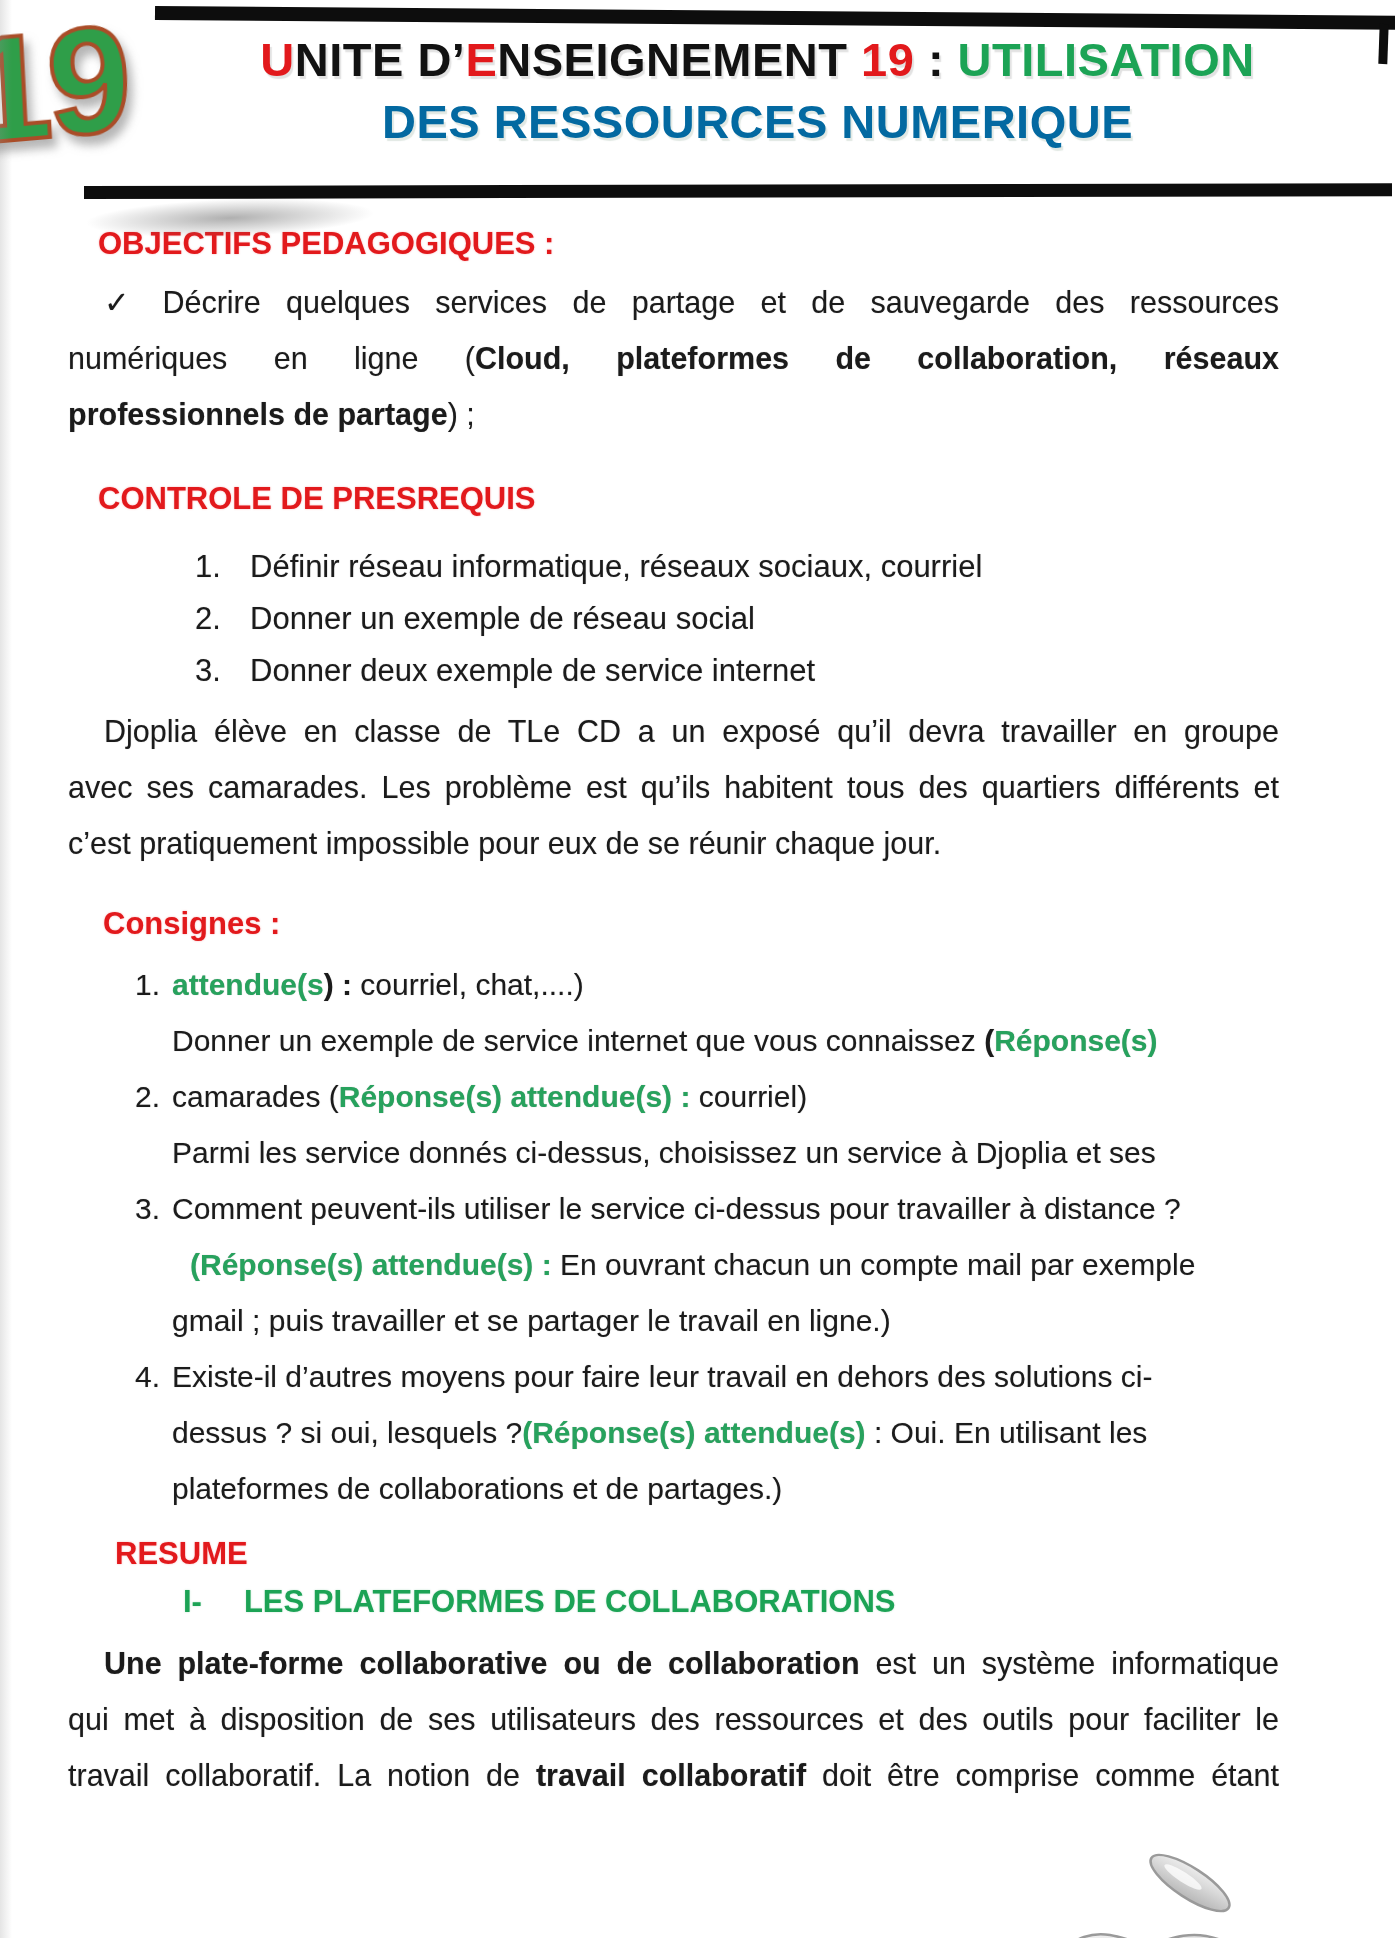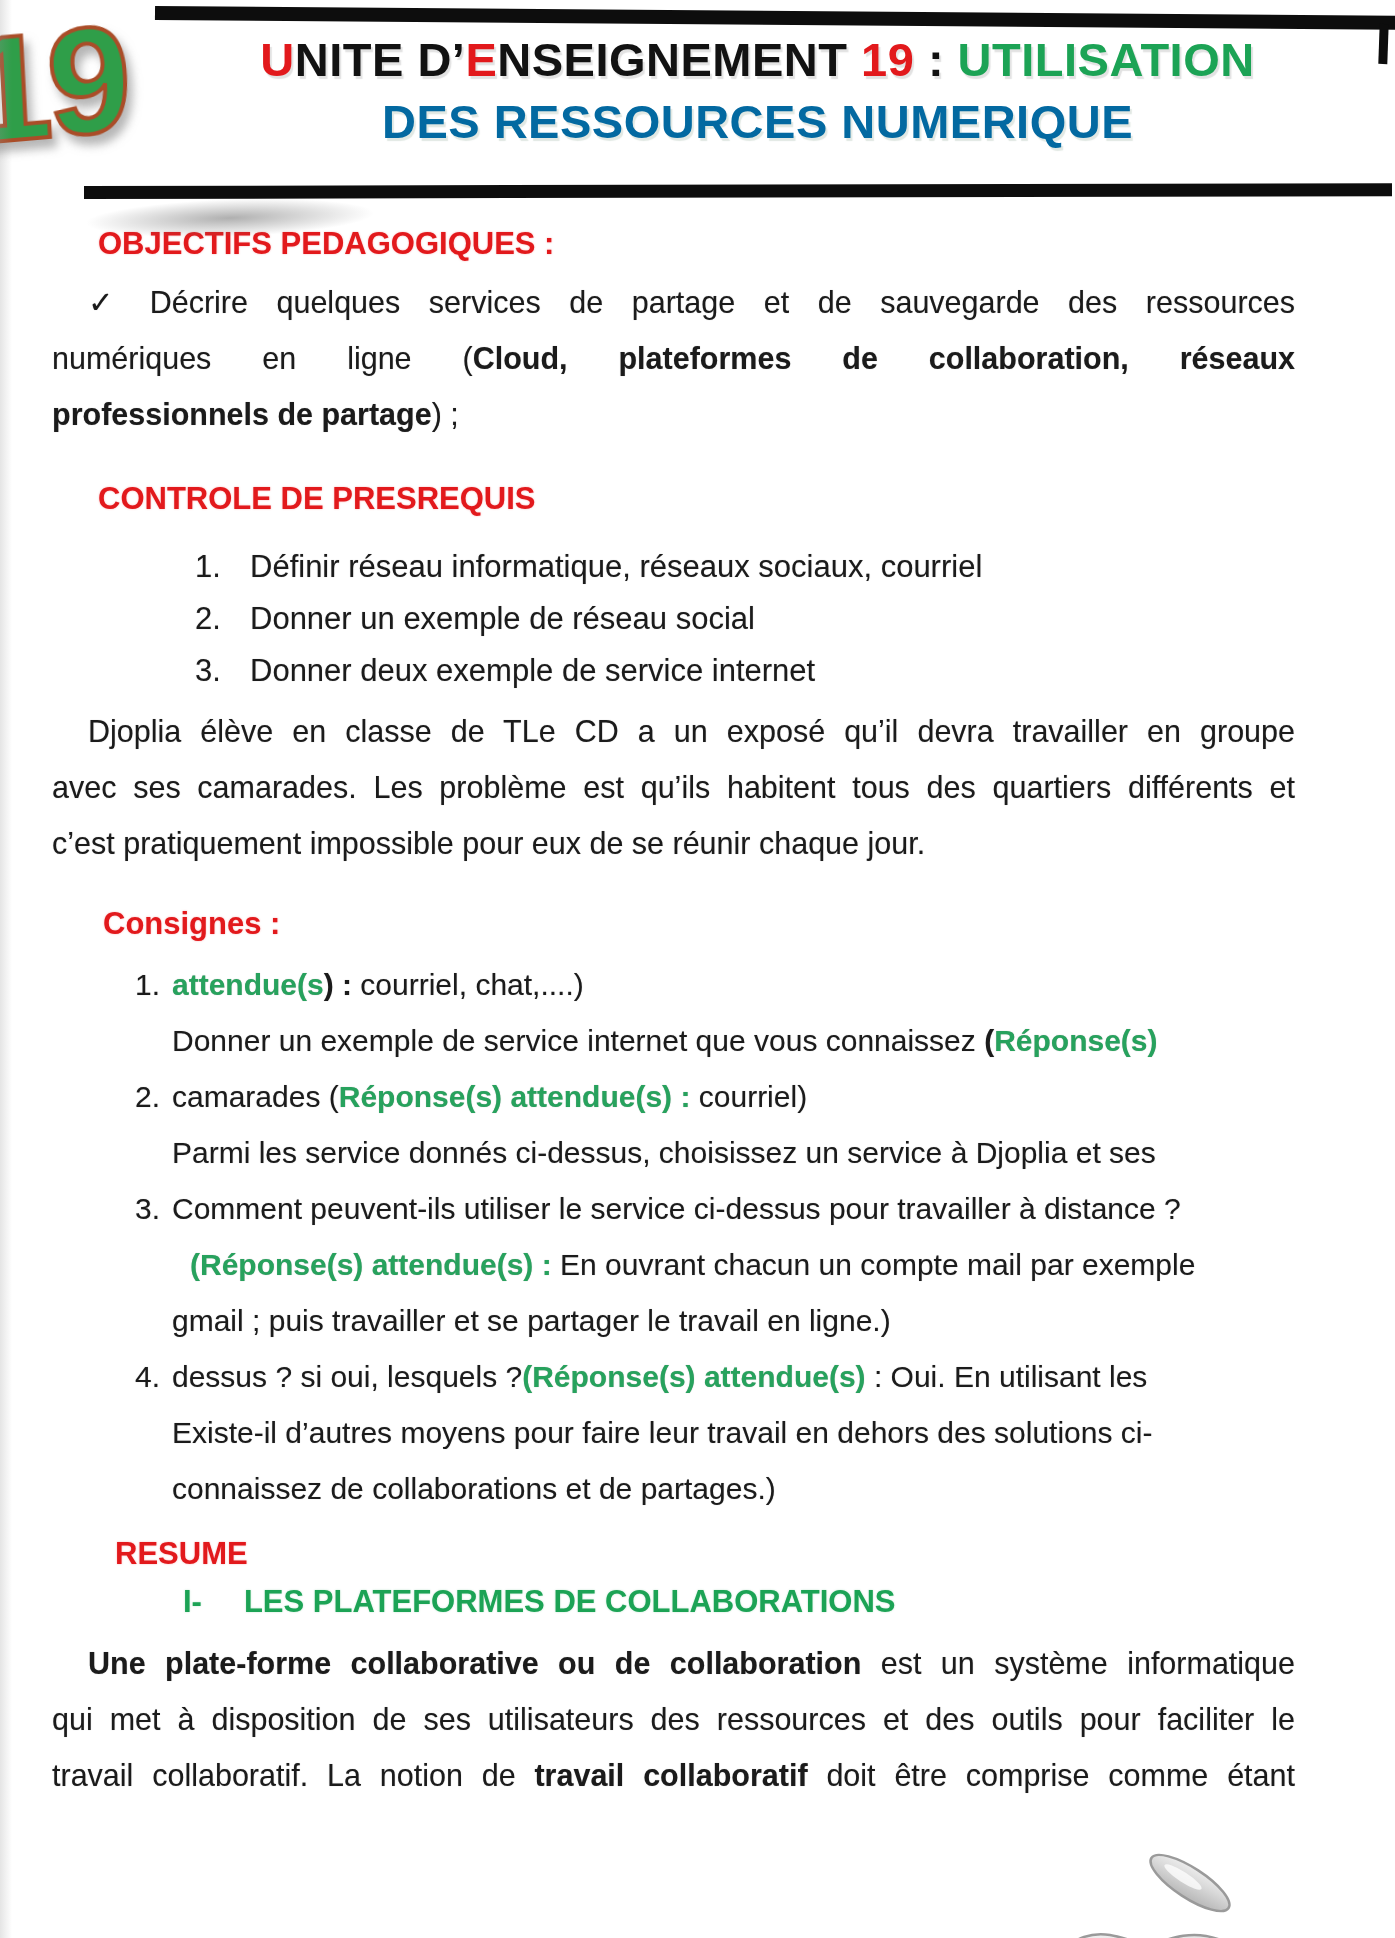--- a/index.html
+++ b/index.html
@@ -71,21 +71,21 @@
   }
   .h-obj   { margin:13px 0 0 46px; }
   .h-ctrl  { margin:36px 0 0 46px; }
   .h-sit   { margin:40px 0 0 46px; }
   .h-cons  { margin:32px 0 0 51px; }
   .h-res   { margin:16px 0 0 63px; }
   .h-sub   { margin:6px 0 0 131px; font-weight:bold; font-size:31px; line-height:42px;
              color:#1ca355; text-shadow:0 0 2px rgba(30,160,85,.30); }
   .h-sub .sub-title { margin-left:42px;text-align:center; }
 
-  .para { margin:0; font-size:30.5px; line-height:56px; }
+  .para { margin:16px; font-size:30.5px; line-height:56px; }
   .p-obj { margin-top:9px; }
   .p-sit { margin-top:6px; }
   .p-res { margin-top:12px; }
   .jline { display:block; text-align:justify; text-align-last:justify; text-justify:inter-word; }
   .lline { display:block; }
   .ind   { padding-left:36px; }
   .check { margin-right:16px; }
   b, .bold { font-weight:bold; }
   .g-inline { color:#27a25d; font-weight:bold; }
 
@@ -175,23 +175,23 @@
         <span class="cbody">
           <span class="cline">Comment peuvent-ils utiliser le service ci-dessus pour travailler à distance ?</span>
           <span class="cline cline-ind"><span class="g-inline">(Réponse(s) attendue(s) :</span><span> En ouvrant chacun un compte mail par exemple</span></span>
           <span class="cline">gmail ; puis travailler et se partager le travail en ligne.)</span>
         </span>
       </div>
 
       <div class="cons-row">
         <span class="num">4.</span>
         <span class="cbody">
+          <span class="cline">Existe-il d’autres moyens pour faire leur travail en dehors des solutions ci-</span>
           <span class="cline"><span>dessus ? si oui, lesquels ?</span><span class="g-inline">(Réponse(s) attendue(s)</span><span> : Oui. En utilisant les</span></span>
-          <span class="cline">Existe-il d’autres moyens pour faire leur travail en dehors des solutions ci-</span>
-          <span class="cline">connaissez de collaborations et de partages.)</span>
+          <span class="cline">plateformes de collaborations et de partages.)</span>
         </span>
       </div>
 
     </div>
 
     <div class="heading h-res">RESUME</div>
     <div class="h-sub">
       <span>I-</span><span class="sub-title">LES PLATEFORMES DE COLLABORATIONS</span>
     </div>
     <p class="para p-res">

